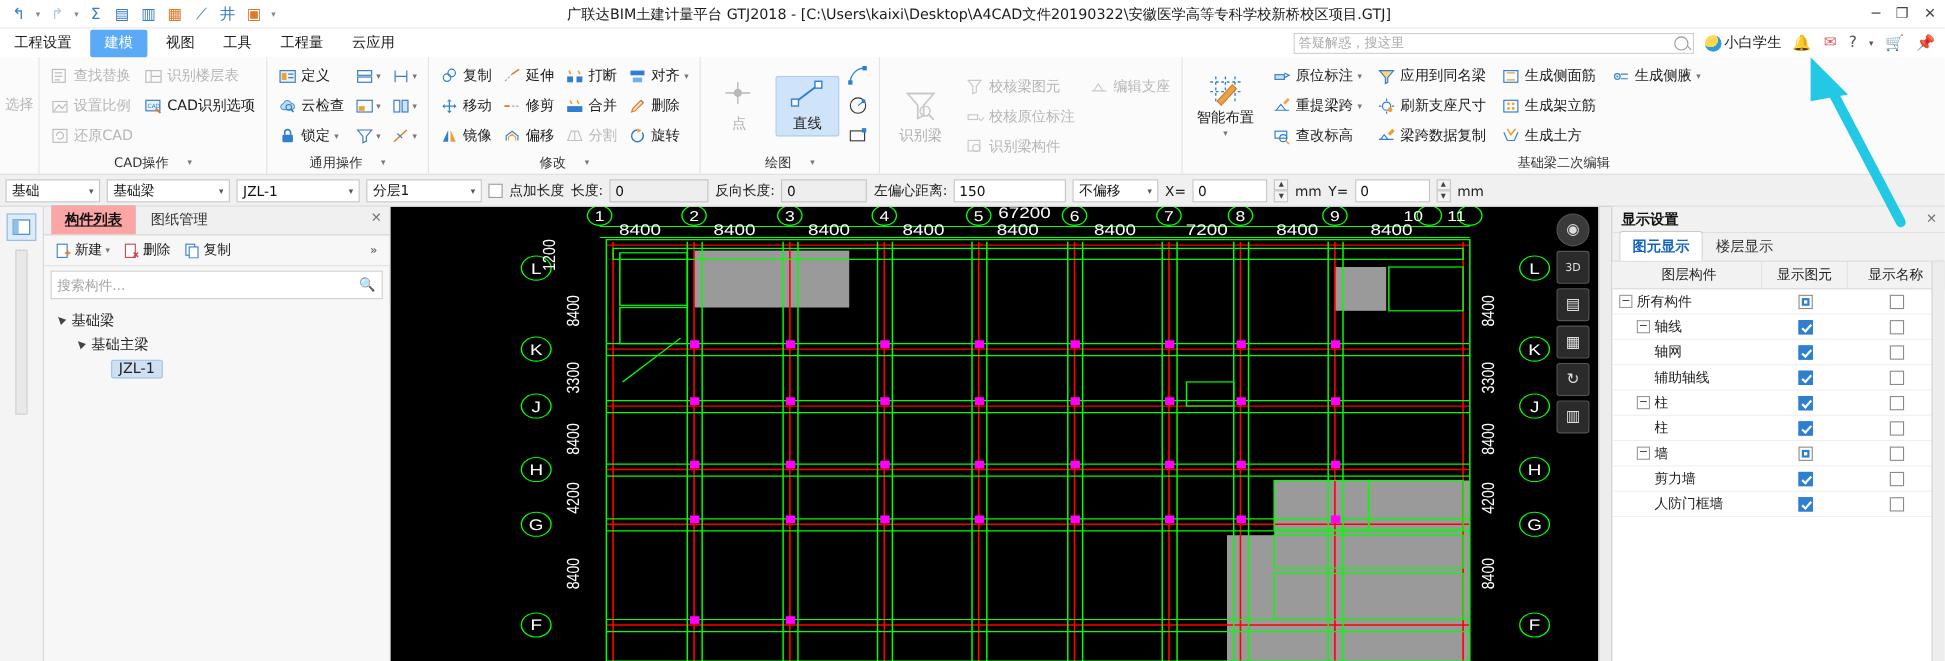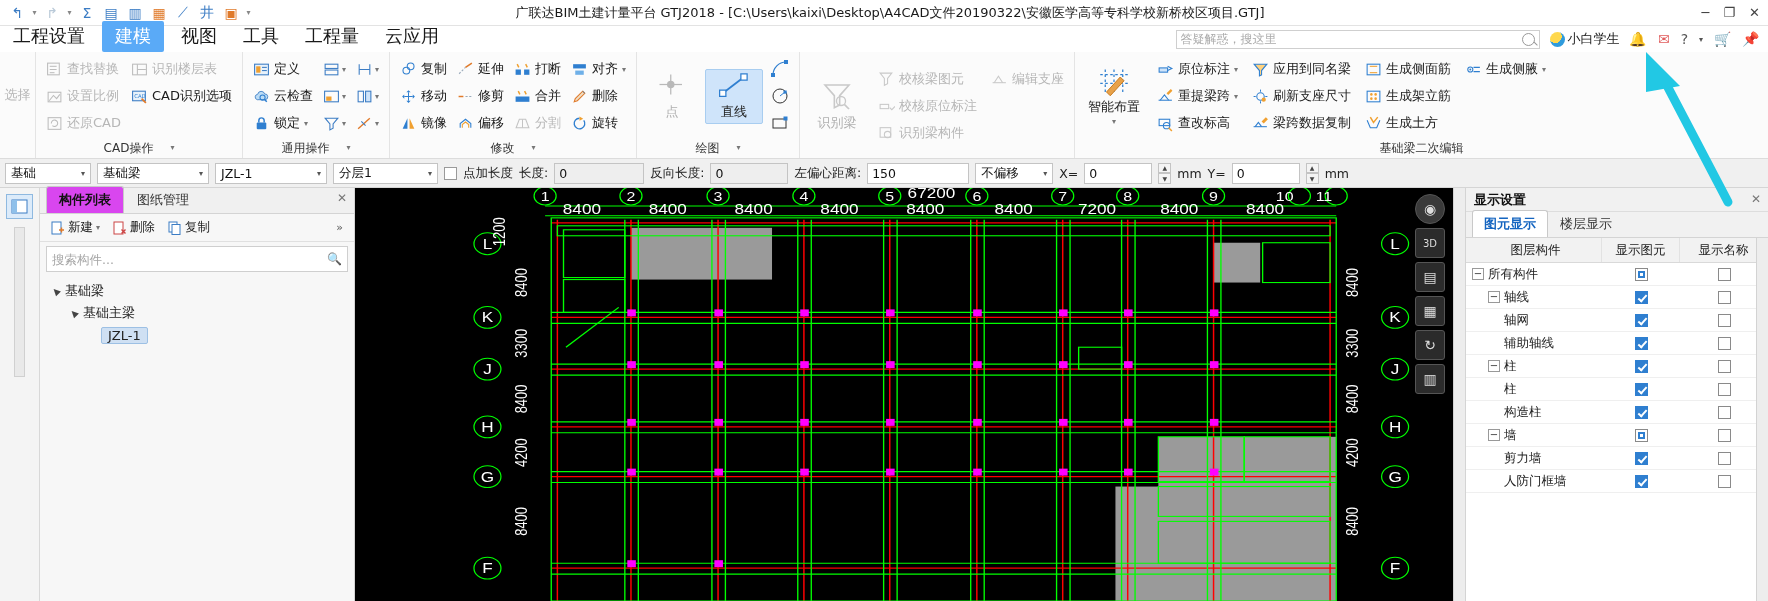--- a/index.html
+++ b/index.html
@@ -16,21 +16,21 @@
   .title-text { position:absolute; left:0; right:0; text-align:center; font-size:13px;
     color:#1a1a1a; pointer-events:none; letter-spacing:0px;padding-left:12px; }
   .wbtns { margin-left:auto; display:flex; align-items:center; padding-right:8px; gap:14px;
     color:#444; font-size:13px; }
   .wbtns span { cursor:pointer; }
 
   
   .menubar { height:26px; background:#fff; display:flex; align-items:center;
      position:relative; }
   .menus { display:flex; align-items:flex-end; height:26px; padding-left:0px; }
-  .menu-item { padding:3px 13px 4px 13px; font-size:18px; color:#1a1a1a; cursor:pointer;
+  .menu-item { padding:3px 13px 4px 13px; font-size:13px; color:#1a1a1a; cursor:pointer;
      white-space:nowrap; }
   .menu-item.active { background:#5aaaf7; color:#fff; border-radius:2px; margin:0 4px; padding:3px 13px 4px; }
   .menu-right { margin-left:auto; display:flex; align-items:center; gap:10px; padding-right:8px; }
   .srch { width:364px; height:19px; border:1px solid #cfcfcf; background:#fff;
      display:flex; align-items:center; padding:0 4px; }
   .srch input { border:0; outline:0; flex:1; font-size:12px; color:#333;
      font-family:"DejaVu Sans","Liberation Sans",sans-serif; background:transparent;}
   .srch input::placeholder { color:#aaa; }
   .srch .mag { width:13px; height:13px; border:1.4px solid #999; border-radius:50%;
      position:relative; flex:0 0 auto;}
@@ -90,22 +90,22 @@
   .railscroll { width:11px; background:#e9e9e9; border:1px solid #d0d0d0; margin-top:8px;
      height:150px; }
 
   
   .cpanel { width:315px; background:#f7f7f7; border-right:1px solid #d4d4d4;
      display:flex; flex-direction:column; position:relative; }
   .cp-tabs { display:flex; align-items:flex-end; height:26px; padding-left:6px;
      border-bottom:1px solid #d4d4d4; background:#f0f0f0; position:relative;}
   .cp-tab { padding:4px 12px 4px; font-size:13px; color:#333; cursor:pointer;
      border:1px solid transparent; border-bottom:0; }
-  .cp-tab.active { background:#d946ef; border-color:#c9c9c9; font-weight:bold; color:#111;
-     border-radius:3px 3px 0 0; }
+  .cp-tab.active { background:#fca5a5; border-color:#c9c9c9; font-weight:bold; color:#111;
+     border-radius:3px 3px 0 0;text-decoration:underline; }
   .cp-x { position:absolute; right:7px; top:3px; font-size:12px; color:#777; cursor:pointer; }
   .cp-toolbar { height:28px; display:flex; align-items:center; gap:3px; padding:0 6px;
      border-bottom:1px solid #e0e0e0; background:#f7f7f7; }
   .cp-btn { display:flex; align-items:center; gap:3px; padding:2px 5px; font-size:12.5px;
      color:#1a1a1a; cursor:pointer; border-radius:2px; }
   .cp-search { height:26px; margin:4px 6px; border:1px solid #cfcfcf; background:#fff;
      display:flex; align-items:center; padding:0 5px; }
   .cp-search input { border:0;outline:0;flex:1;font-size:12.5px;color:#333;background:transparent;
      font-family:"DejaVu Sans","Liberation Sans",sans-serif;}
   .cp-search input::placeholder{color:#a5a5a5;}
@@ -1076,31 +1076,20 @@
               <span>柱</span>
             </div>
             <div class="c2">
               <span class="cbx on"></span>
             </div>
             <div class="c3">
               <span class="cbx"></span>
             </div>
           </div>
           <div class="rrow">
-            <div class="c1" style="padding-left: 38px;">
-              <span>构造柱</span>
-            </div>
-            <div class="c2">
-              <span class="cbx on"></span>
-            </div>
-            <div class="c3">
-              <span class="cbx"></span>
-            </div>
-          </div>
-          <div class="rrow">
             <div class="c1" style="padding-left: 22px;">
               <span class="exp">−</span>
               <span>墙</span>
             </div>
             <div class="c2">
               <span class="cbx sq"></span>
             </div>
             <div class="c3">
               <span class="cbx"></span>
             </div>

